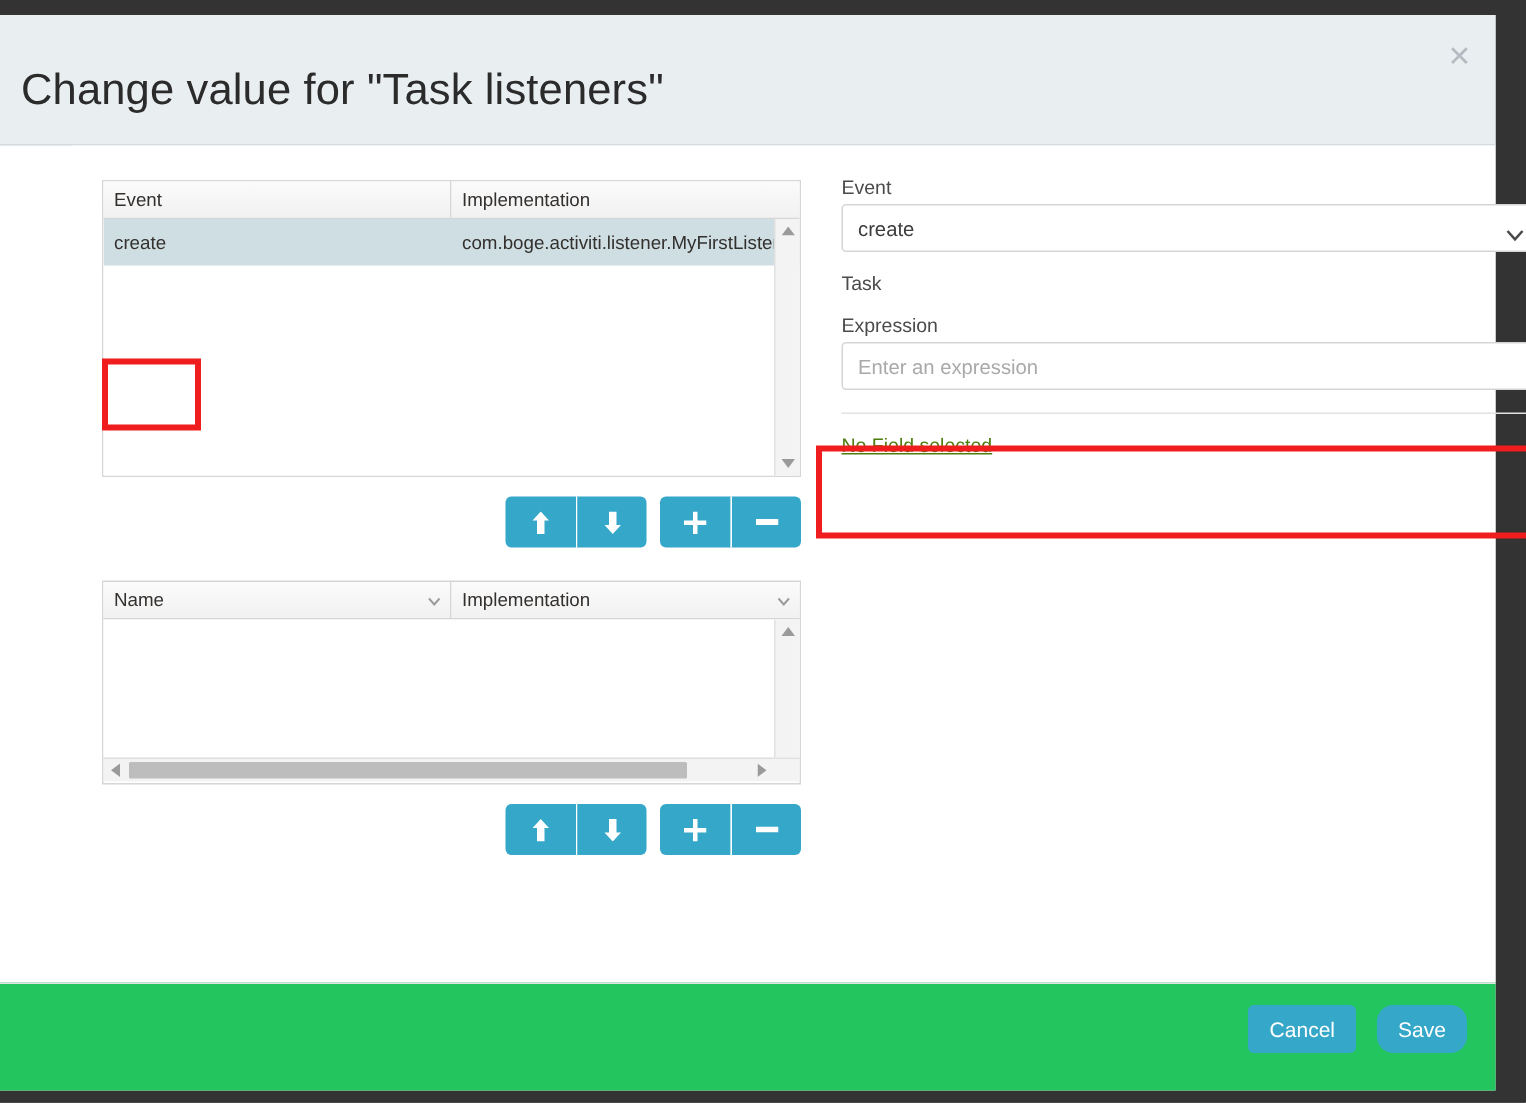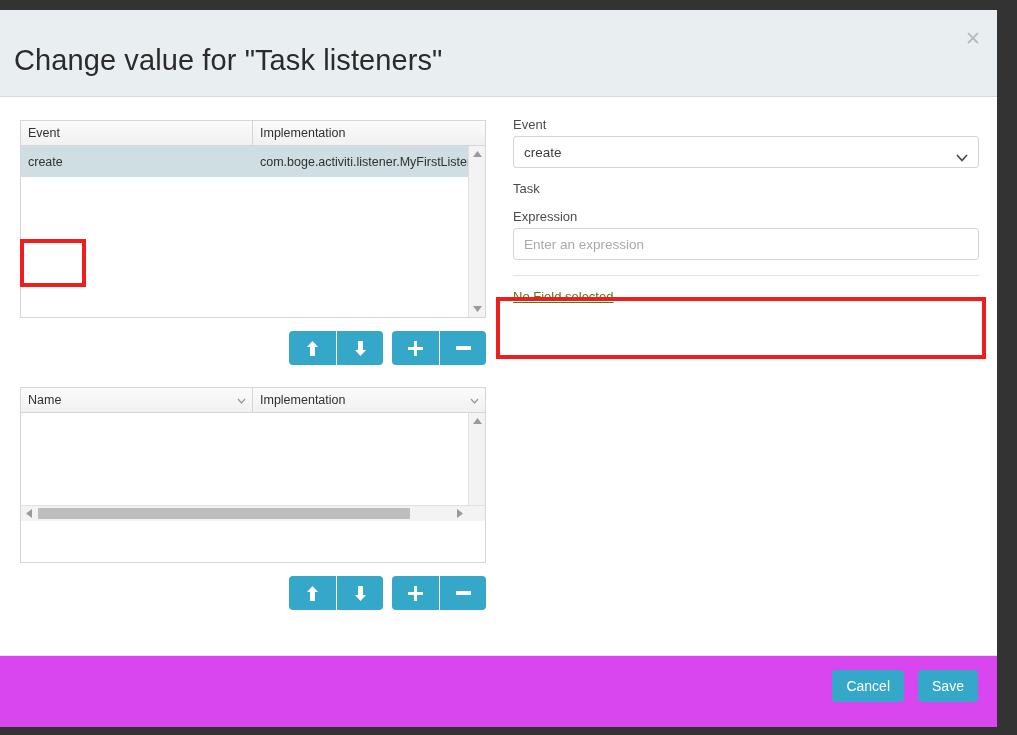--- a/index.html
+++ b/index.html
@@ -53,20 +53,21 @@
     background: none; border: none;
     padding: 0;
     font-family: "Liberation Sans", sans-serif;
   }
 
   
   #modal-body {
     position: relative;
     flex: 1 1 auto;
     background: #ffffff;
+    margin-left: 48px;
   }
 
   
   #left-col {
     position: absolute;
     left: 20px; top: 23px;
     width: 466px;
   }
 
   .grid-box {
@@ -238,37 +239,37 @@
     color: #4d7c0f;
     text-decoration: underline;
   }
 
   
   #modal-footer {
     position: relative;
     flex: 0 0 auto;
     height: 72px;
     border-top: 1px solid #e4e4e4;
-    background: #d946ef;
+    background: #22c55e;
   }
   .fbtn {
     position: absolute;
     top: 14px;
     height: 32px;
     border: none;
     border-radius: 4px;
     background: #35a7c8;
     color: #ffffff;
     font-size: 14px;
     cursor: pointer;
     font-family: "Liberation Sans", sans-serif;
     padding: 0 14px;
   }
   #cancel-btn { right: 93px; }
-  #save-btn   { right: 19px; width: 60px; }
+  #save-btn   { right: 19px; width: 60px; border-radius: 11px; }
 
   
   .annot {
     position: absolute;
     border: 4px solid #ef1d1d;
     pointer-events: none;
     z-index: 50;
   }
   #annot-create { left: 20px;  top: 142px; width: 66px;  height: 48px; }
   #annot-class  { left: 496px; top: 200px; width: 490px; height: 62px; }
@@ -338,21 +339,21 @@
               </svg>
           </button>
           <button class="tbtn">
             <svg width="15" height="4" viewBox="0 0 15 4">
                 <rect width="15" height="4" fill="#ffffff"></rect>
               </svg>
           </button>
         </div>
       </div>
 
-      <div class="grid-box" style="margin-top:22px; height:176px;">
+      <div class="grid-box" style="margin-top:22px; height:136px;">
         <div class="grid-head">
           <div class="th" style="width:232px;">
             <span>Name</span>
             <span class="th-caret">
               <svg width="9" height="6" viewBox="0 0 9 6">
                   <path d="M1 1 L4.5 5 L8 1" stroke="#9a9a9a" stroke-width="1.3" fill="none"></path>
                 </svg>
             </span>
           </div>
           <div class="th" style="width:232px;">

